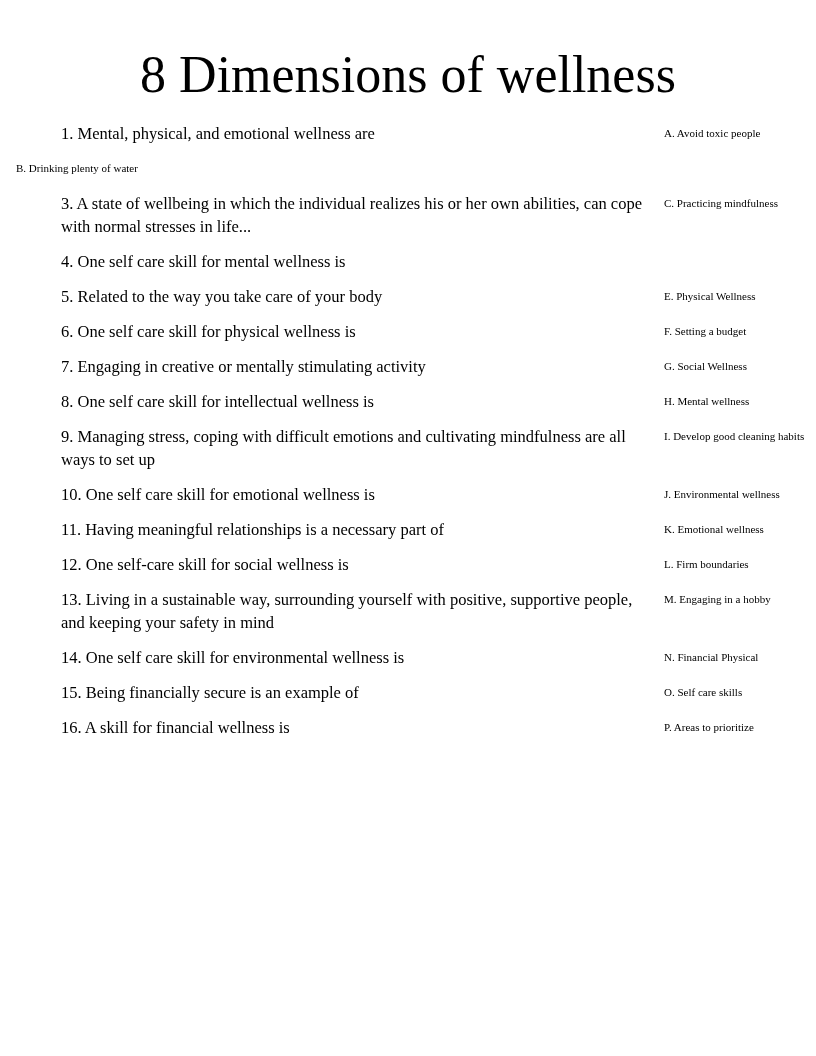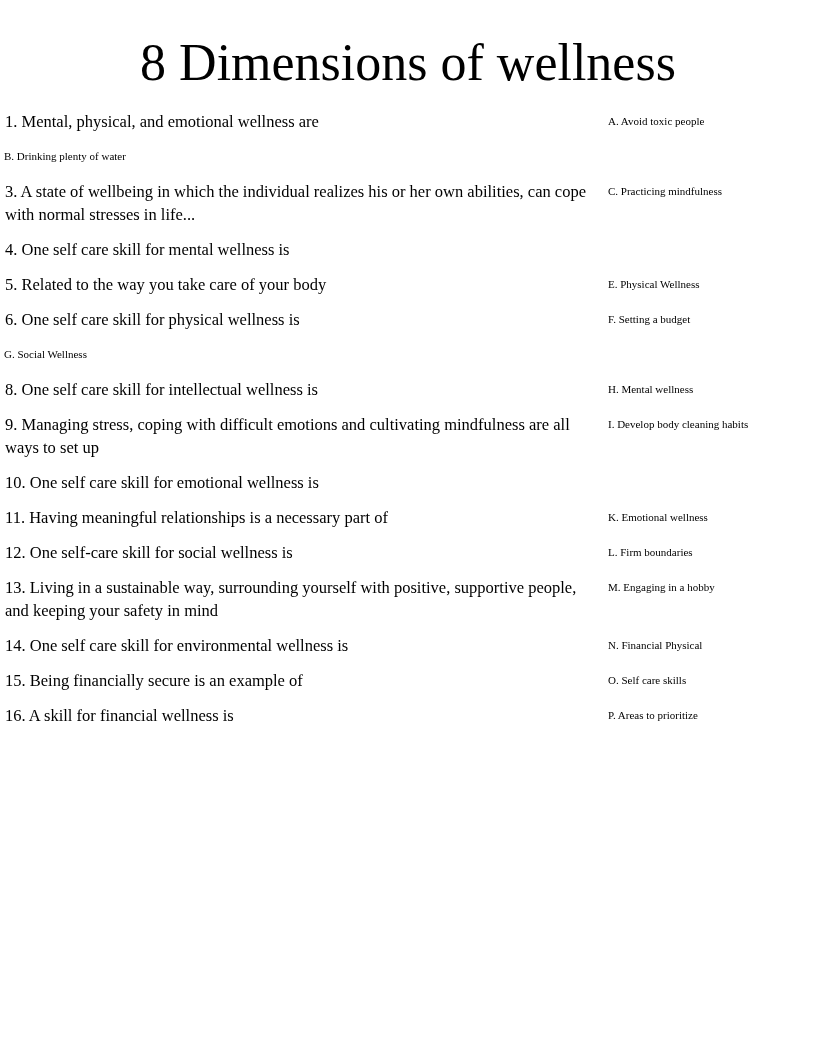--- a/index.html
+++ b/index.html
@@ -13,21 +13,21 @@
     font-family: "Liberation Serif", "DejaVu Serif", serif;
     color: #000000;
     -webkit-font-smoothing: antialiased;
     overflow: hidden;
   }
   .page {
     position: relative;
     width: 816px;
     height: 1056px;
     box-sizing: border-box;
-    padding: 4px;
+    padding: 16px;
   }
   .doc-title {
     margin: 0;
     padding-top: 28px;
     text-align: center;
     font-family: "Liberation Serif", "DejaVu Serif", serif;
     font-weight: normal;
     font-size: 52px;
     line-height: 62px;
     letter-spacing: 0px;
@@ -50,20 +50,21 @@
     width: 604px;
     flex: 0 0 604px;
     box-sizing: border-box;
     padding-left: 1px;
     padding-right: 18px;
     font-size: 16.5px;
     line-height: 23px;
     color: #000000;
     text-align: left;
     word-wrap: break-word;
+    margin-left: 44px;
   }
   .answer-cell {
     flex: 1 1 auto;
     box-sizing: border-box;
     font-size: 11px;
     line-height: 23px;
     color: #000000;
     text-align: left;
     white-space: nowrap;
   }
@@ -99,35 +100,37 @@
       <div class="prompt-cell">5. Related to the way you take care of your body</div>
       <div class="answer-cell">E. Physical Wellness</div>
     </li>
 
     <li class="match-row">
       <div class="prompt-cell">6. One self care skill for physical wellness is</div>
       <div class="answer-cell">F. Setting a budget</div>
     </li>
 
     <li class="match-row">
+      <div class="prompt-cell">7. Engaging in creative or mentally stimulating activity</div>
       <div class="answer-cell">G. Social Wellness</div>
     </li>
 
     <li class="match-row">
       <div class="prompt-cell">8. One self care skill for intellectual wellness is</div>
       <div class="answer-cell">H. Mental wellness</div>
     </li>
 
     <li class="match-row">
       <div class="prompt-cell">9. Managing stress, coping with difficult emotions and cultivating mindfulness are all ways to set up</div>
-      <div class="answer-cell">I. Develop body cleaning habits</div>
+      <div class="answer-cell">I. Develop good cleaning habits</div>
     </li>
 
     <li class="match-row">
       <div class="prompt-cell">10. One self care skill for emotional wellness is</div>
+      <div class="answer-cell">J. Environmental wellness</div>
     </li>
 
     <li class="match-row">
       <div class="prompt-cell">11. Having meaningful relationships is a necessary part of</div>
       <div class="answer-cell">K. Emotional wellness</div>
     </li>
 
     <li class="match-row">
       <div class="prompt-cell">12. One self-care skill for social wellness is</div>
       <div class="answer-cell">L. Firm boundaries</div>

